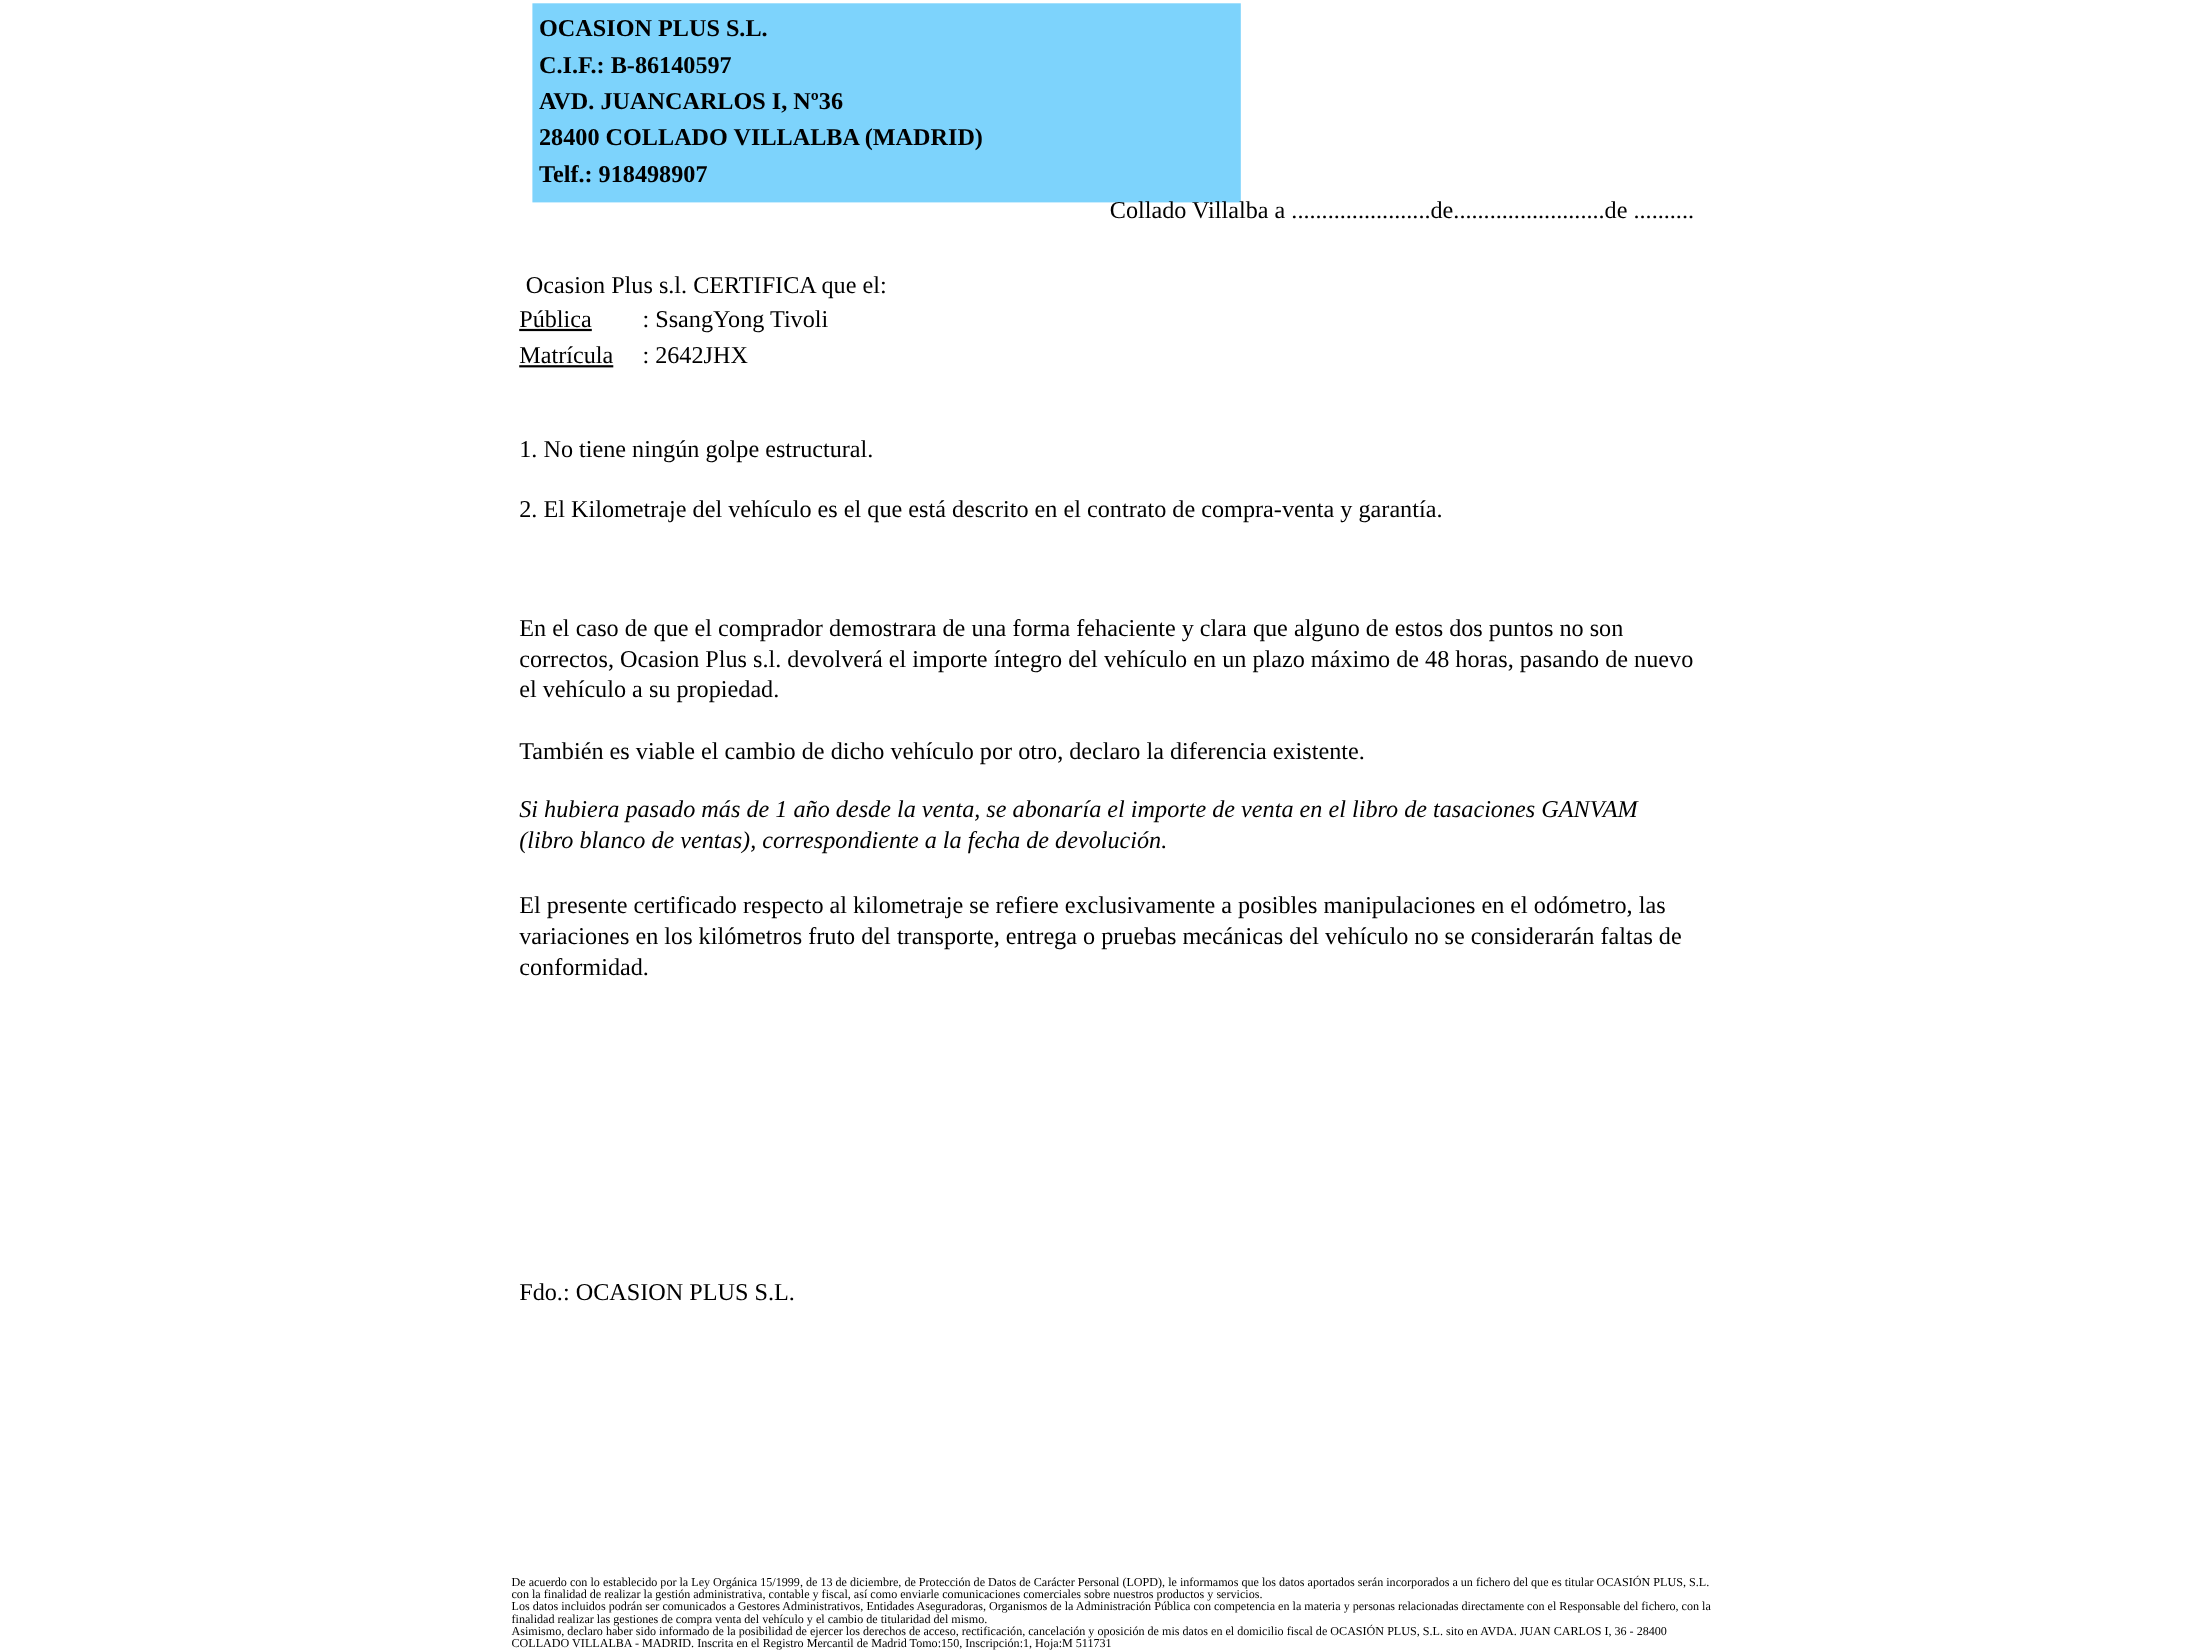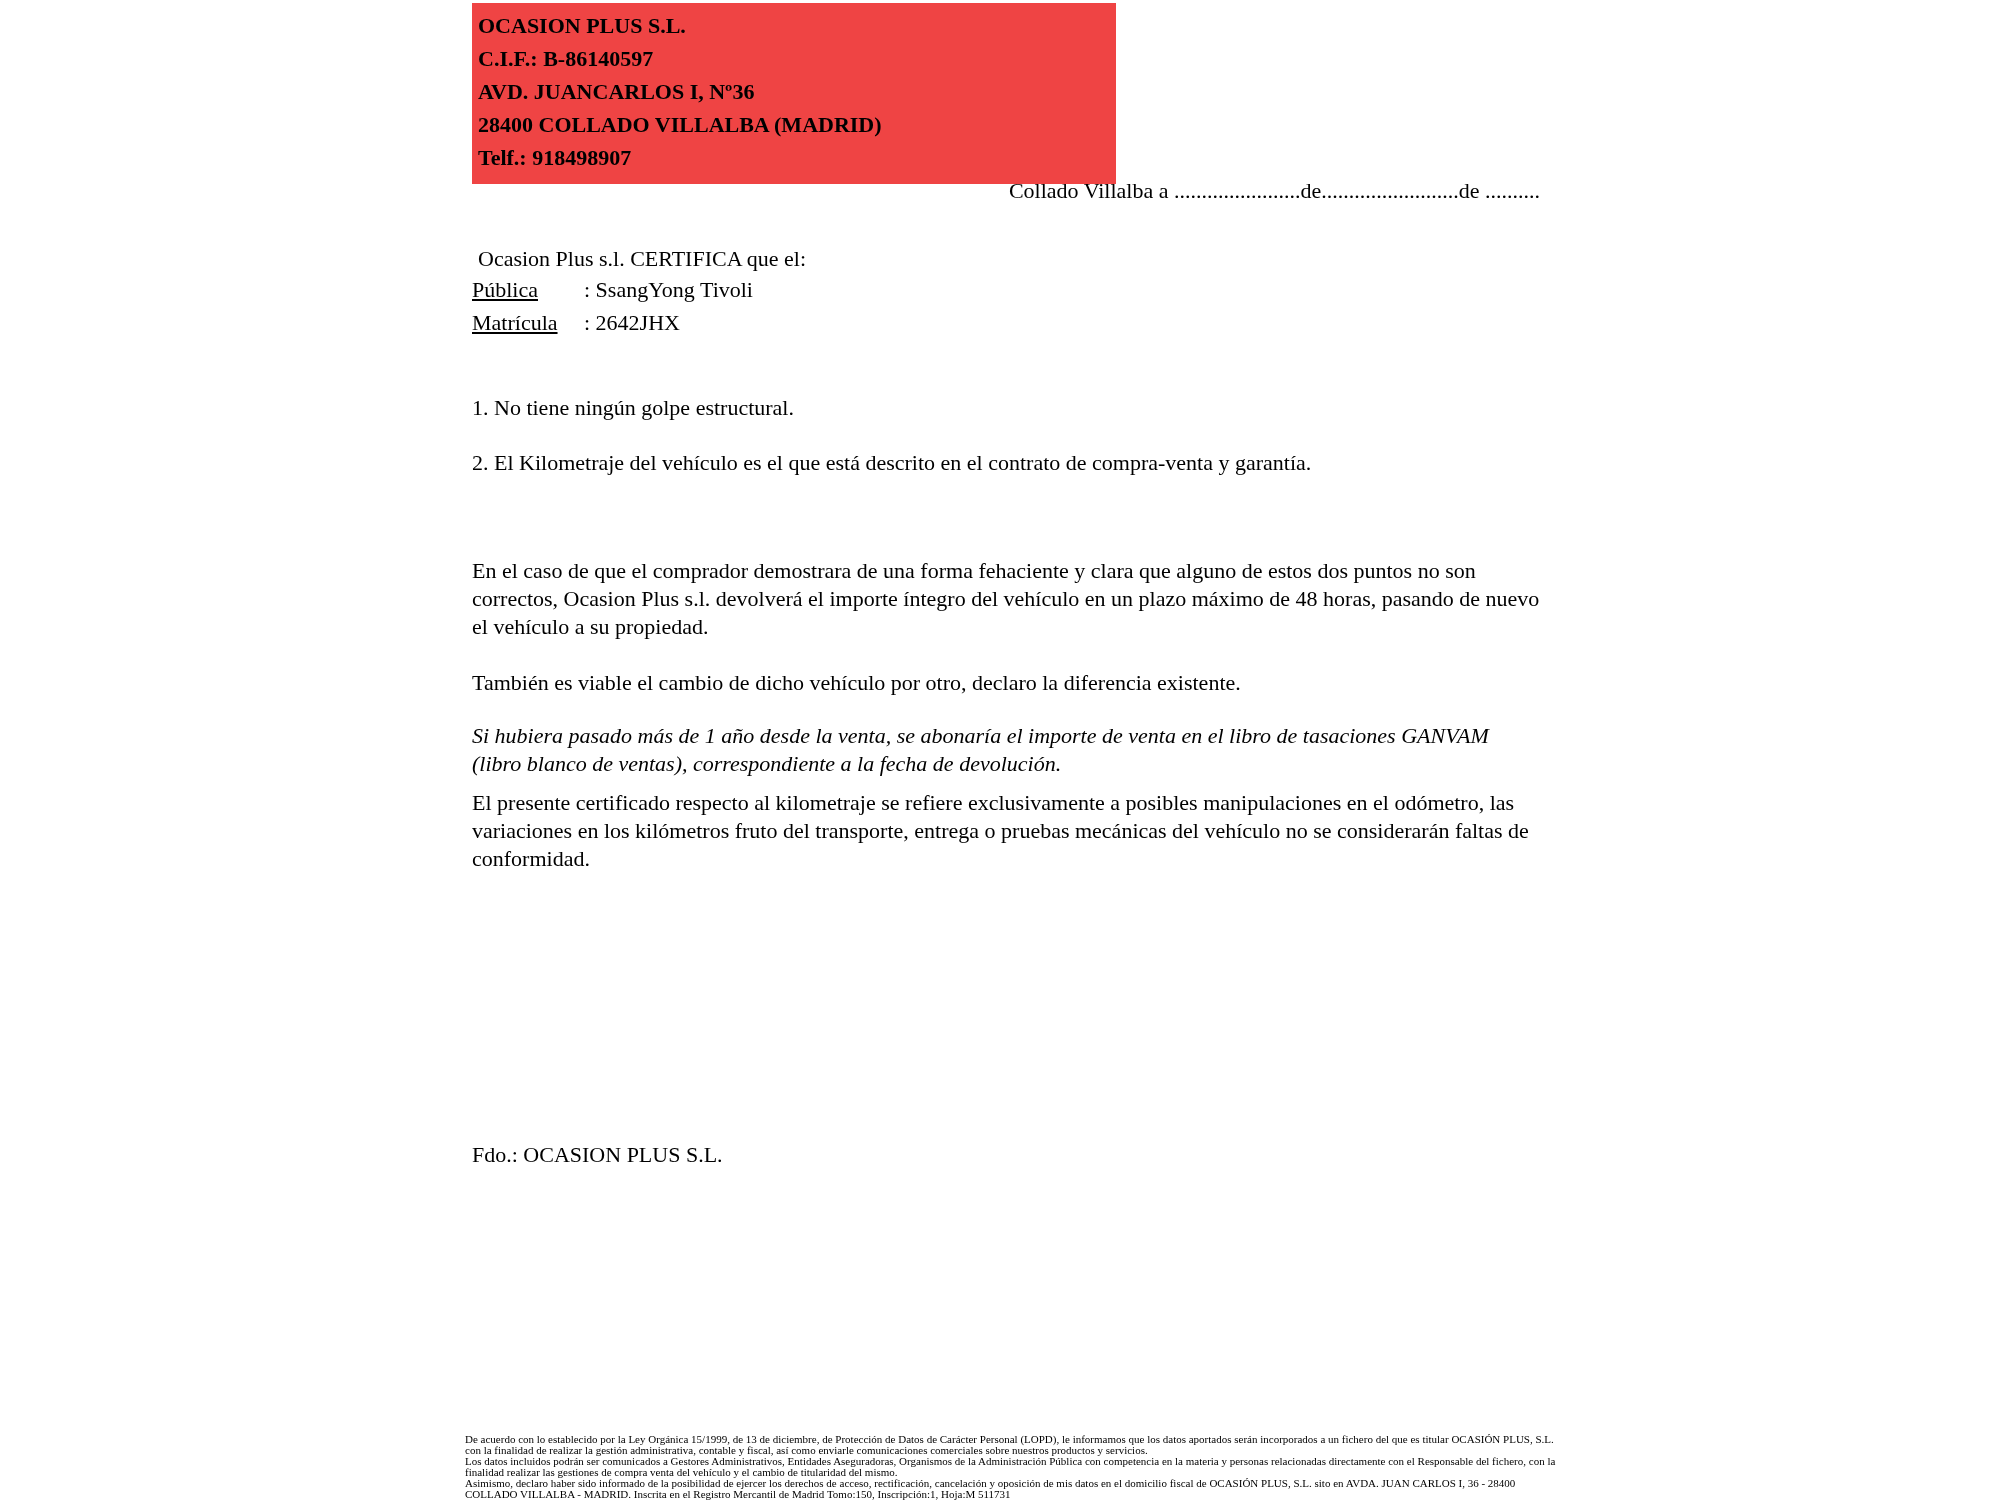--- a/index.html
+++ b/index.html
@@ -14,24 +14,24 @@
     font-family: "Liberation Serif", "DejaVu Serif", serif;
     color: #000000;
     overflow: hidden;
   }
   .page {
     position: absolute;
     inset: 0;
   }
   .header-box {
     position: absolute;
-    left: 472px;
+    left: 484px;
     top: 3px;
     width: 644px;
-    background: #ef4444;
+    background: #7dd3fc;
     padding: 6px 10px 10px 6px;
     box-sizing: border-box;
   }
   .header-box .hline {
     font-weight: bold;
     font-size: 22px;
     line-height: 33px;
     white-space: nowrap;
   }
   .content {
@@ -57,21 +57,21 @@
     display: inline-block;
     width: 112px;
     text-decoration: underline;
   }
   .point-1 { margin-top: 55px; }
   .point-2 { margin-top: 27px; }
   .para { margin: 0; }
   .para-1 { margin-top: 80px; }
   .para-2 { margin-top: 28px; }
   .para-3 { margin-top: 25px; font-style: italic; }
-  .para-4 { margin-top: 11px; }
+  .para-4 { margin-top: 31px; }
   .signature {
     margin-top: 268px;
   }
   .legal-footer {
     position: absolute;
     left: 465px;
     top: 1434px;
     width: 1092px;
     font-size: 11px;
     line-height: 11px;

